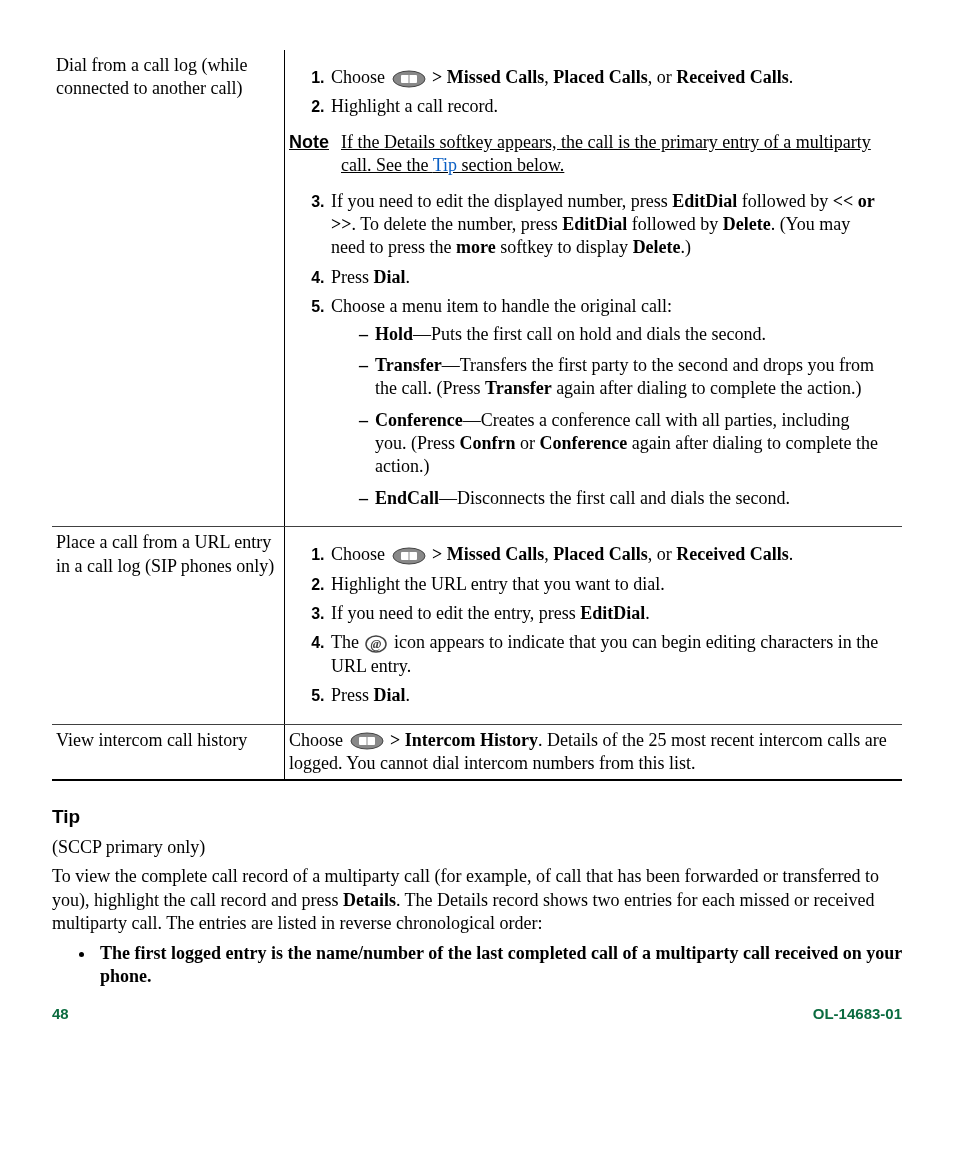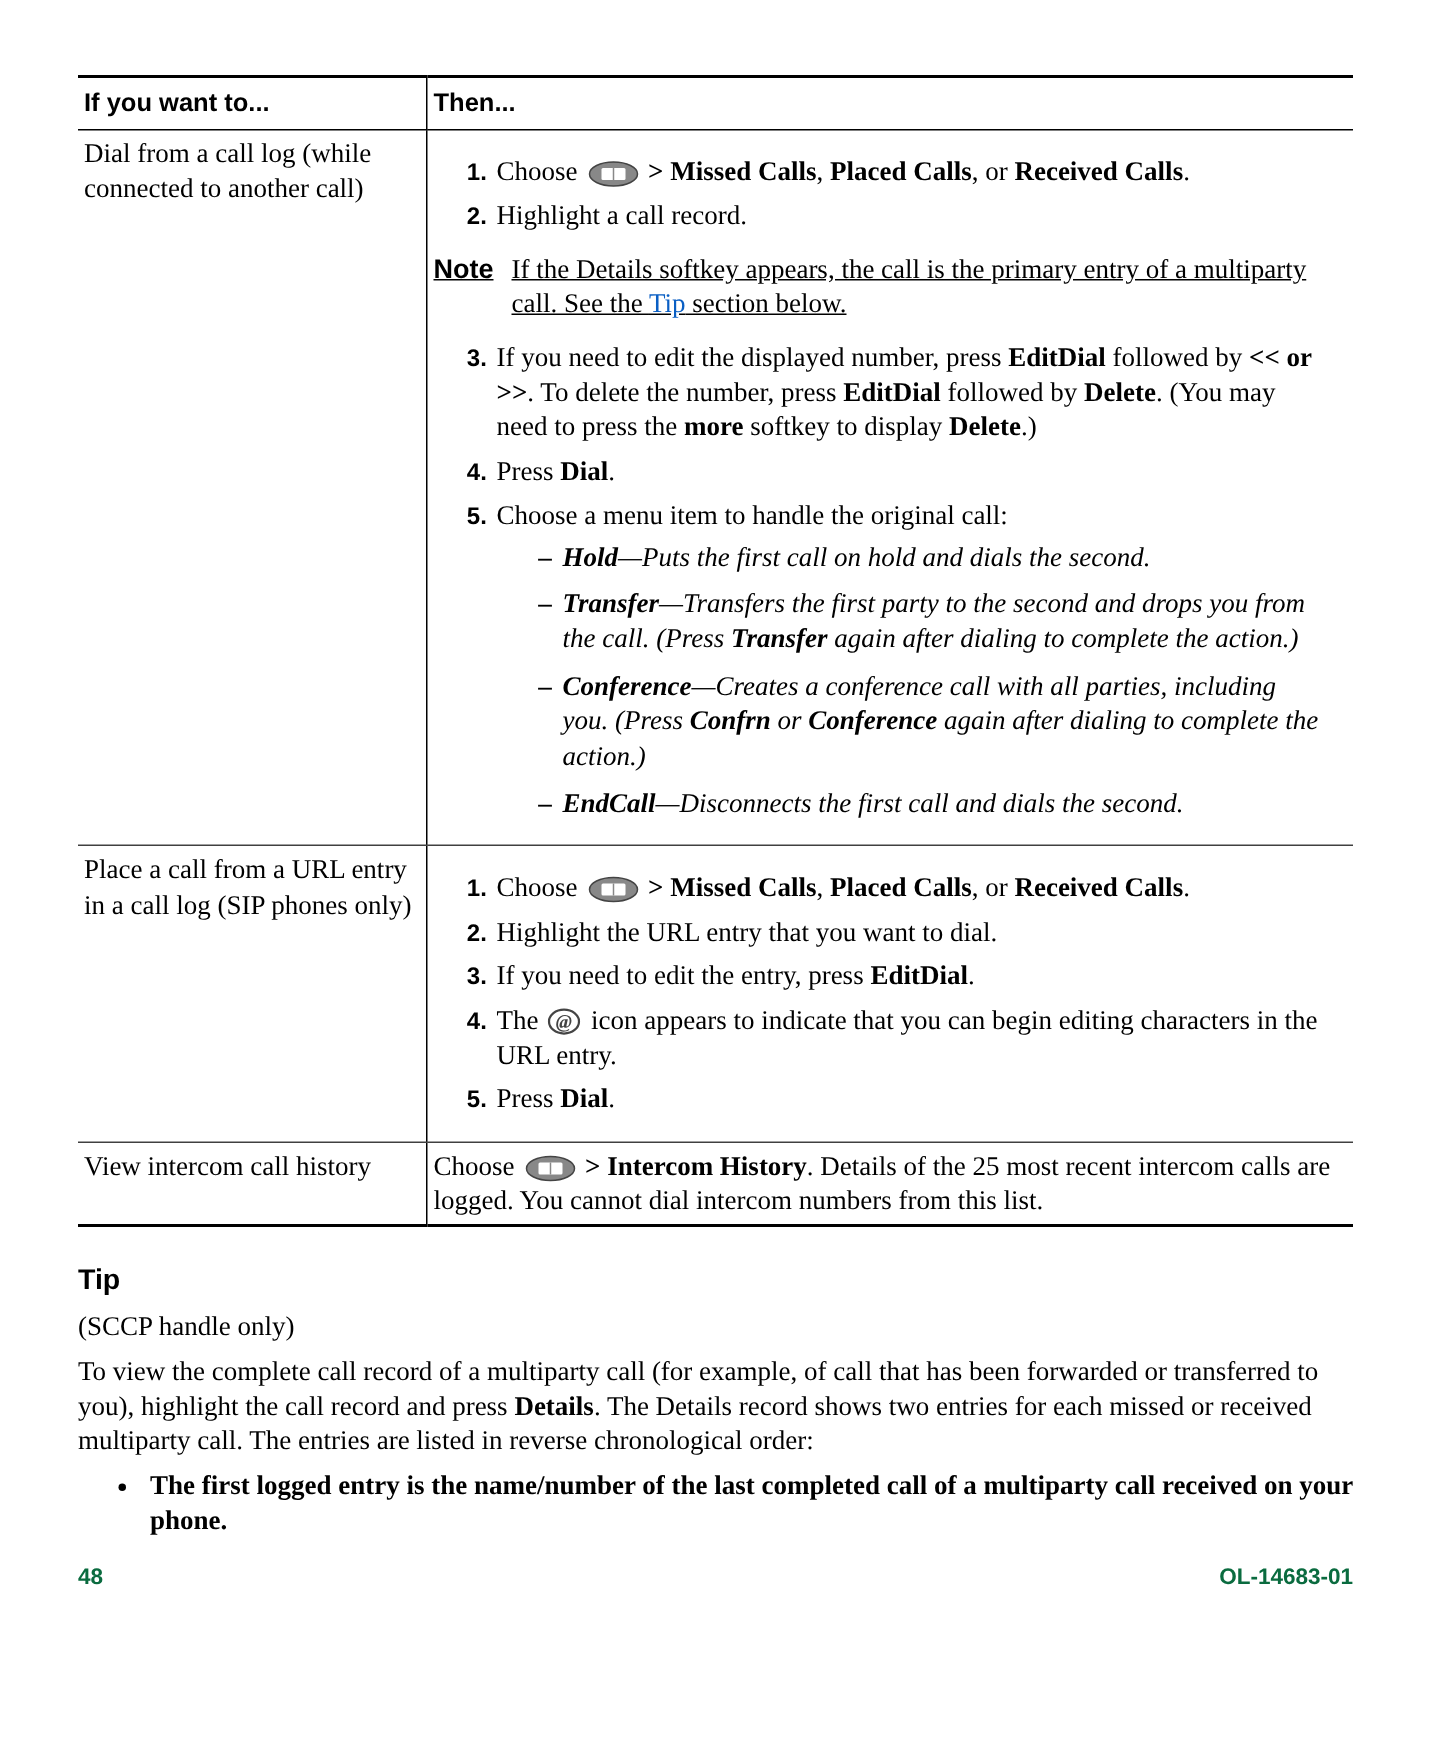--- a/index.html
+++ b/index.html
@@ -30,21 +30,21 @@
     border-bottom: 1px solid #000;
     padding-top: 6px;
     padding-bottom: 6px;
   }
   .col-left { width: 220px; border-right: 1px solid #000; padding-right: 8px; }
   tr.rowsep > td { border-bottom: 1px solid #404040; }
   tr.lastsep > td { border-bottom: 2px solid #000; margin-left: 24px; }
   ol.steps { margin: 12px; padding-left: 28px; }
   ol.steps > li { padding-left: 2px; margin-bottom: 6px; }
   ol.steps > li::marker { font-family: Arial, Helvetica, sans-serif; font-weight: bold; font-size: 16px; }
-  ul.dash { list-style: none; margin: 4px 0 0 0; padding-left: 28px; font-style: italic; }
+  ul.dash { list-style: none; margin: 4px 0 0 0; padding-left: 28px; }
   ul.dash > li { position: relative; padding-left: 16px; margin-bottom: 8px; }
   ul.dash > li::before { content: "–"; position: absolute; left: 0; font-weight: bold; }
   ul.bullet { margin: 6px 0 0 0; padding-left: 44px; }
   ul.bullet > li { padding-left: 4px; margin-bottom: 16px; font-weight: bold; }
   .bold { font-weight: bold; }
   .link { color: #0a5fc4; }
   .note-row { display: flex; margin: 4px 0 10px 0; text-decoration: underline; }
   .note-label { font-family: Arial, Helvetica, sans-serif; font-weight: bold; width: 52px; flex-shrink: 0; }
   .note-body { flex: 1; }
   .icon-box {
@@ -67,24 +67,20 @@
     font-size: 15px;
     color: #0a6b3f;
   }
   p.body { margin: 6px 0; }
 </style>
 </head>
 <body>
 
 <table>
   <tbody>
-      <tr>
-    <th class="col-left">If you want to...</th>
-    <th>Then...</th>
-  </tr>
 
   <tr class="rowsep">
     <td class="col-left">Dial from a call log (while connected to another call)</td>
     <td>
       <ol class="steps">
         <li>
           <span>Choose </span><span class="icon-box"><svg width="34" height="18">
                   <ellipse cx="17" cy="9" rx="16" ry="8" fill="#888" stroke="#444"></ellipse>
                   <rect x="9" y="5" width="16" height="8" rx="1" fill="#fff"></rect>
                   <line x1="17" y1="5" x2="17" y2="13" stroke="#888"></line>
@@ -154,21 +150,21 @@
               <ellipse cx="17" cy="9" rx="16" ry="8" fill="#888" stroke="#444"></ellipse>
               <rect x="9" y="5" width="16" height="8" rx="1" fill="#fff"></rect>
               <line x1="17" y1="5" x2="17" y2="13" stroke="#888"></line>
             </svg></span><span class="bold"> &gt; </span><span class="bold">Intercom History</span><span>. Details of the 25 most recent intercom calls are logged. You cannot dial intercom numbers from this list.</span>
     </td>
   </tr>
 </tbody>
   </table>
 
 <div class="tip-heading">Tip</div>
-<p class="body">(SCCP handle only)</p>
+<p class="body">(SCCP primary only)</p>
 <p class="body">
   <span>To view the complete call record of a multiparty call (for example, of call that has been forwarded or transferred to you), highlight the call record and press </span><span class="bold">Details</span><span>. The Details record shows two entries for each missed or received multiparty call. The entries are listed in reverse chronological order:</span>
 </p>
 <ul class="bullet">
   <li>The first logged entry is the name/number of the last completed call of a multiparty call received on your phone.</li>
 </ul>
 
 <div class="footer">
   <span>48</span>
   <span>OL-14683-01</span>

